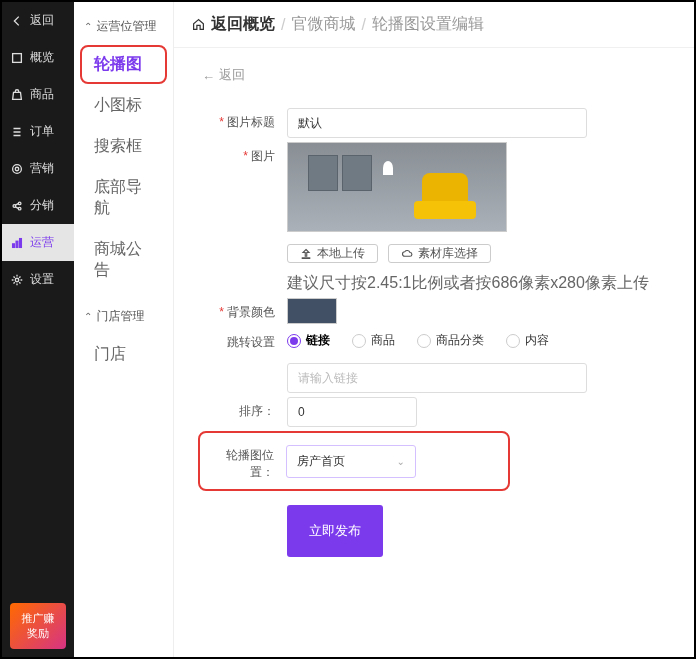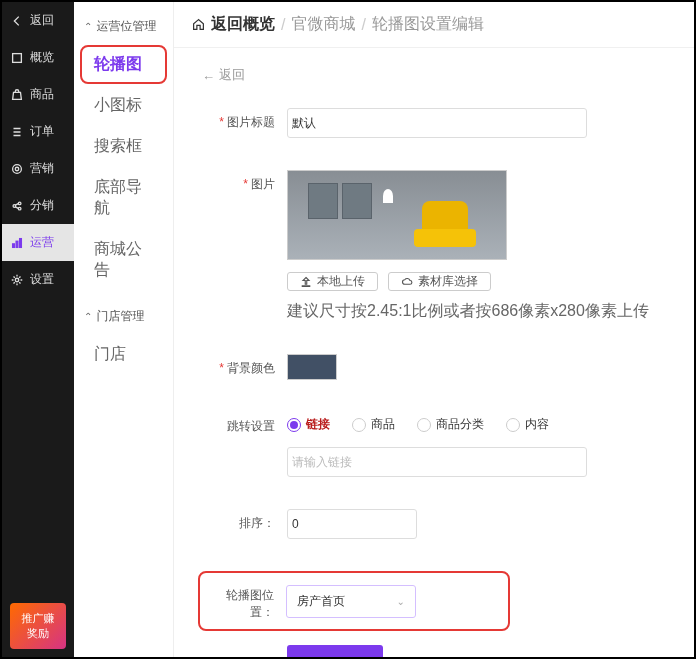--- a/index.html
+++ b/index.html
@@ -28,26 +28,26 @@
     .main { flex: 1; display: flex; flex-direction: column; overflow: hidden; }
     .breadcrumb { display: flex; align-items: center; gap: 6px; padding: 12px 18px; font-size: 16px; border-bottom: 1px solid #f0f0f0; }
     .breadcrumb .home-icon { width: 13px; height: 13px; }
     .breadcrumb .crumb { color: #999; }
     .breadcrumb .crumb.first { color: #333; font-weight: 600; }
     .breadcrumb .sep { color: #ccc; }
     
     .content { flex: 1; padding: 18px 28px; overflow-y: auto; }
     .back-link { display: flex; align-items: center; gap: 4px; color: #999; font-size: 13px; margin-bottom: 24px; cursor: pointer; }
     
-    .form-row { display: flex; align-items: flex-start; margin-bottom: 32px; }
+    .form-row { display: flex; align-items: flex-start; margin-bottom: 4px; }
     .form-label { width: 85px; text-align: right; font-size: 12px; color: #555; padding-right: 12px; padding-top: 6px; flex-shrink: 0; }
     .form-label .req { color: #e53935; margin-right: 3px; }
     .form-control { flex: 1; }
     
-    .text-input { width: 300px; padding: 7px 4px; border: 1px solid #ddd; border-radius: 3px; font-size: 12px; color: #333; }
+    .text-input { width: 300px; padding: 7px 10px; border: 1px solid #ddd; border-radius: 3px; font-size: 12px; color: #333; }
     .text-input::placeholder { color: #bbb; }
     
     .img-preview { width: 220px; height: 90px; background: #9aa7b0; position: relative; border: 1px solid #ccc; overflow: hidden; }
     .room { position: absolute; inset: 0; background: linear-gradient(180deg, #888e94 0%, #aab1b8 100%); }
     .wall-panel { position: absolute; top: 12px; width: 30px; height: 36px; background: #6f7a82; border: 1px solid #5a636b; }
     .wall-panel.p1 { left: 20px; }
     .wall-panel.p2 { left: 54px; }
     .lamp { position: absolute; width: 10px; height: 14px; background: #fff; border-radius: 50% 50% 0 0; }
     .lamp.l1 { left: 95px; top: 18px; }
     .chair-back { position: absolute; right: 38px; bottom: 18px; width: 46px; height: 40px; background: #ebb400; border-radius: 8px 8px 4px 4px; }
@@ -58,21 +58,21 @@
     .upload-btn svg { width: 12px; height: 12px; }
     .hint { font-size: 16px; color: #666; margin-top: 10px; }
     
     .color-swatch { width: 50px; height: 26px; background: #415065; border: 1px solid #ccc; cursor: pointer; }
     
     .radio-group { display: flex; gap: 22px; align-items: center; padding-top: 4px; }
     .radio-item { display: flex; align-items: center; gap: 5px; font-size: 12px; cursor: pointer; }
     .radio-circle { width: 14px; height: 14px; border: 1px solid #ccc; border-radius: 50%; display: inline-block; position: relative; }
     .radio-item.selected .radio-circle { border-color: #7c3aed; }
     .radio-item.selected .radio-circle::after { content: ''; position: absolute; top: 2px; left: 2px; width: 8px; height: 8px; border-radius: 50%; background: #7c3aed; }
-    .radio-item.selected { color: #b91c1c; font-weight: 600; }
+    .radio-item.selected { color: #000000; font-weight: 600; }
     
     .select-box { width: 130px; padding: 7px 10px; border: 1px solid #d4bfff; border-radius: 3px; font-size: 12px; color: #333; display: flex; justify-content: space-between; align-items: center; cursor: pointer; }
     .select-box .arrow { color: #aaa; font-size: 10px; }
     
     .position-row-highlight { border: 2px solid #e53935; border-radius: 8px; padding: 8px 4px; display: flex; align-items: center; width: 312px; margin-left: -4px; }
     
     .publish-btn { background: #7c3aed; color: #fff; border: none; padding: 17px 22px; border-radius: 3px; font-size: 13px; cursor: pointer; }
     
     svg { stroke: currentColor; fill: none; stroke-width: 1.5; }
   </style>

